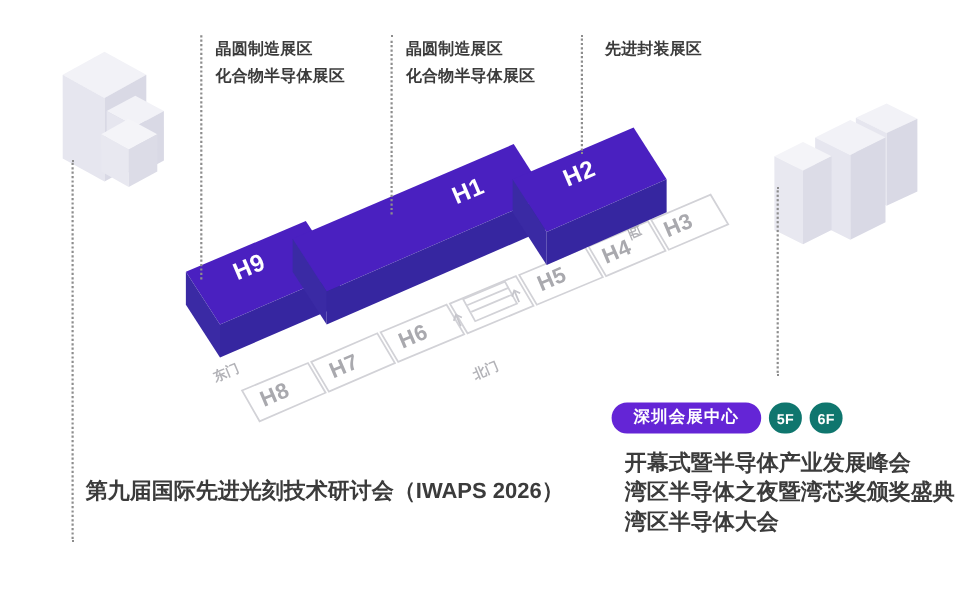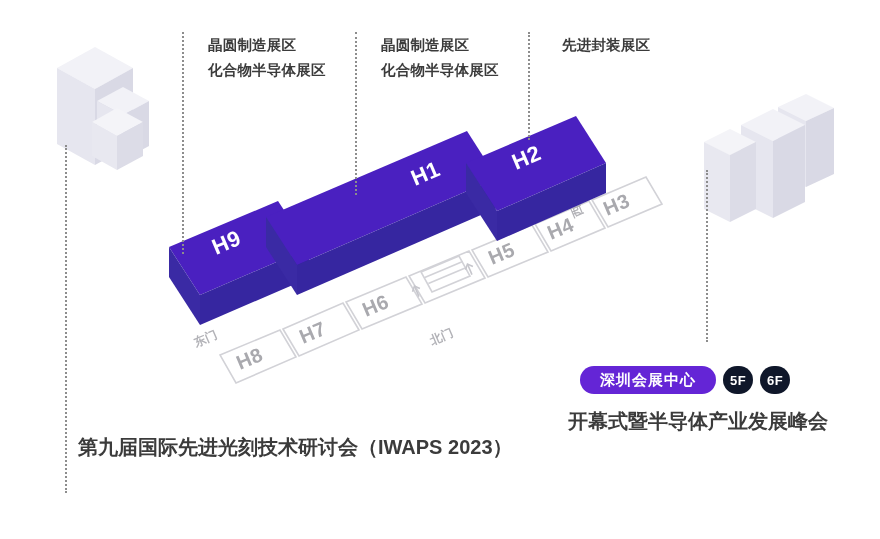--- a/index.html
+++ b/index.html
@@ -29,21 +29,21 @@
   
   .anno {
     position: absolute;
     color: #3b3b3b;
     font-size: 14.5px;
     font-weight: bold;
     line-height: 25px;
     white-space: nowrap;
     letter-spacing: .2px;
   }
-  .anno div { white-space: nowrap; margin-left: 12px; }
+  .anno div { white-space: nowrap; }
 
   .bottom-anno {
     position: absolute;
     color: #3b3b3b;
     font-size: 20px;
     font-weight: bold;
     line-height: 27px;
     white-space: nowrap;
   }
 
@@ -58,21 +58,21 @@
     background: #6425d6;
     color: #ffffff;
     font-size: 15px;
     font-weight: bold;
     border-radius: 999px;
     padding: 6px 20px 7px 20px;
     line-height: 1;
     letter-spacing: 1px;
   }
   .floor-chip {
-    background: #0f172a;
+    background: #0f766e;
     color: #ffffff;
     font-size: 13px;
     font-weight: bold;
     border-radius: 999px;
     width: 30px;
     height: 28px;
     display: flex;
     align-items: center;
     justify-content: center;
     letter-spacing: .3px;
@@ -238,26 +238,28 @@
   <div class="anno" style="left:369px; top:33px;">
     <div>晶圆制造展区</div>
     <div>化合物半导体展区</div>
   </div>
 
   <div class="anno" style="left:550px; top:33px;">
     <div>先进封装展区</div>
   </div>
 
   <div class="bottom-anno" style="left:78px; top:434px;">
-    <div>第九届国际先进光刻技术研讨会（IWAPS 2023）</div>
-  </div>
-
-  <div class="badge-row" style="left:580px; top:366px;">
+    <div>第九届国际先进光刻技术研讨会（IWAPS 2026）</div>
+  </div>
+
+  <div class="badge-row" style="left:556px; top:366px;">
     <div class="pill">深圳会展中心</div>
     <div class="floor-chip">5F</div>
     <div class="floor-chip">6F</div>
   </div>
 
   <div class="bottom-anno" style="left:568px; top:408px;">
     <div>开幕式暨半导体产业发展峰会</div>
+    <div>湾区半导体之夜暨湾芯奖颁奖盛典</div>
+    <div>湾区半导体大会</div>
   </div>
 
 </div>
 
 </body></html>

